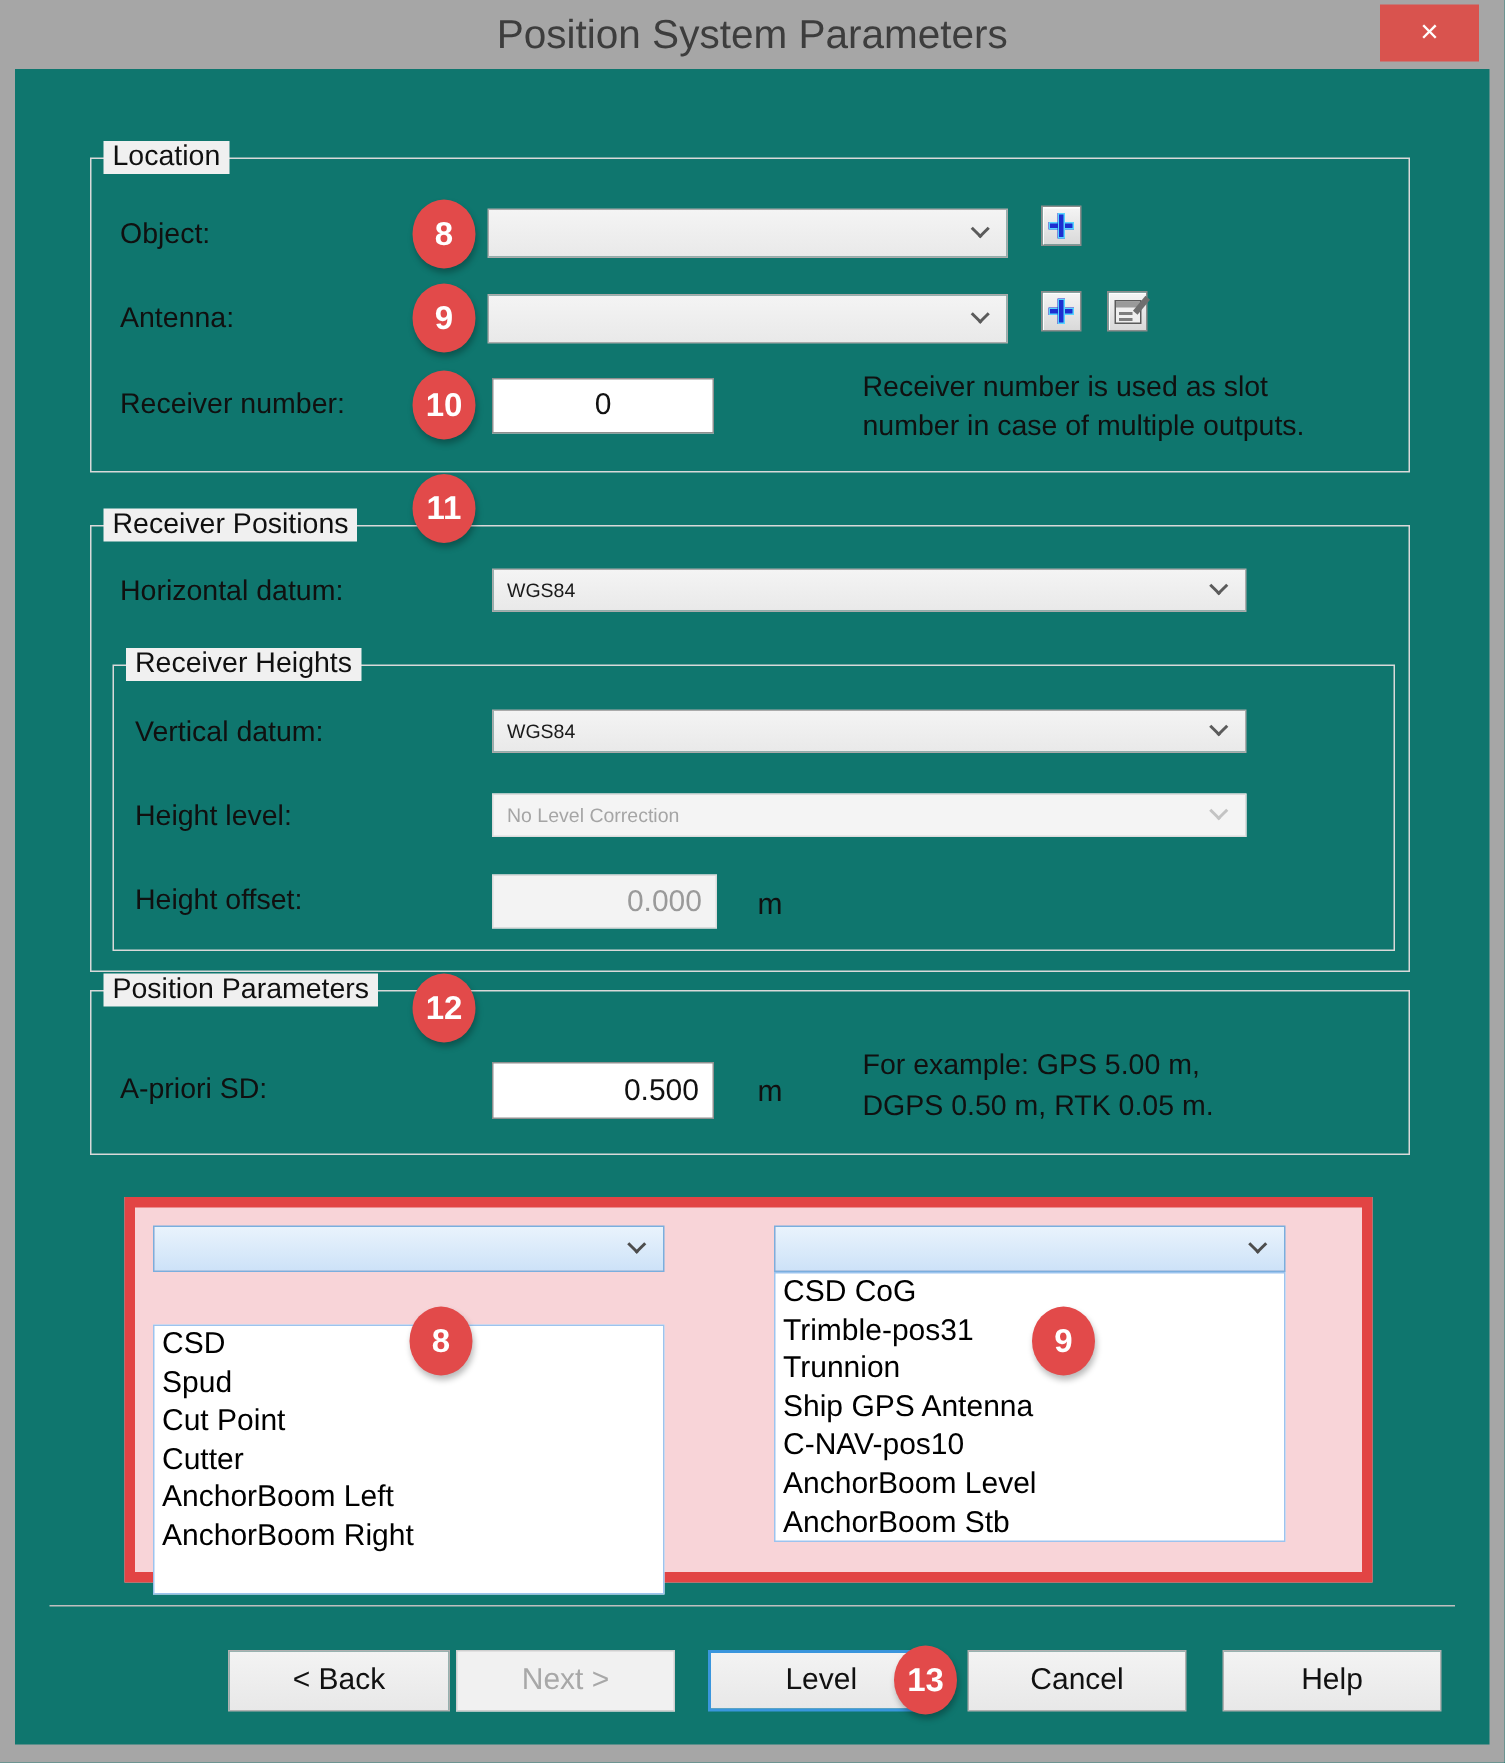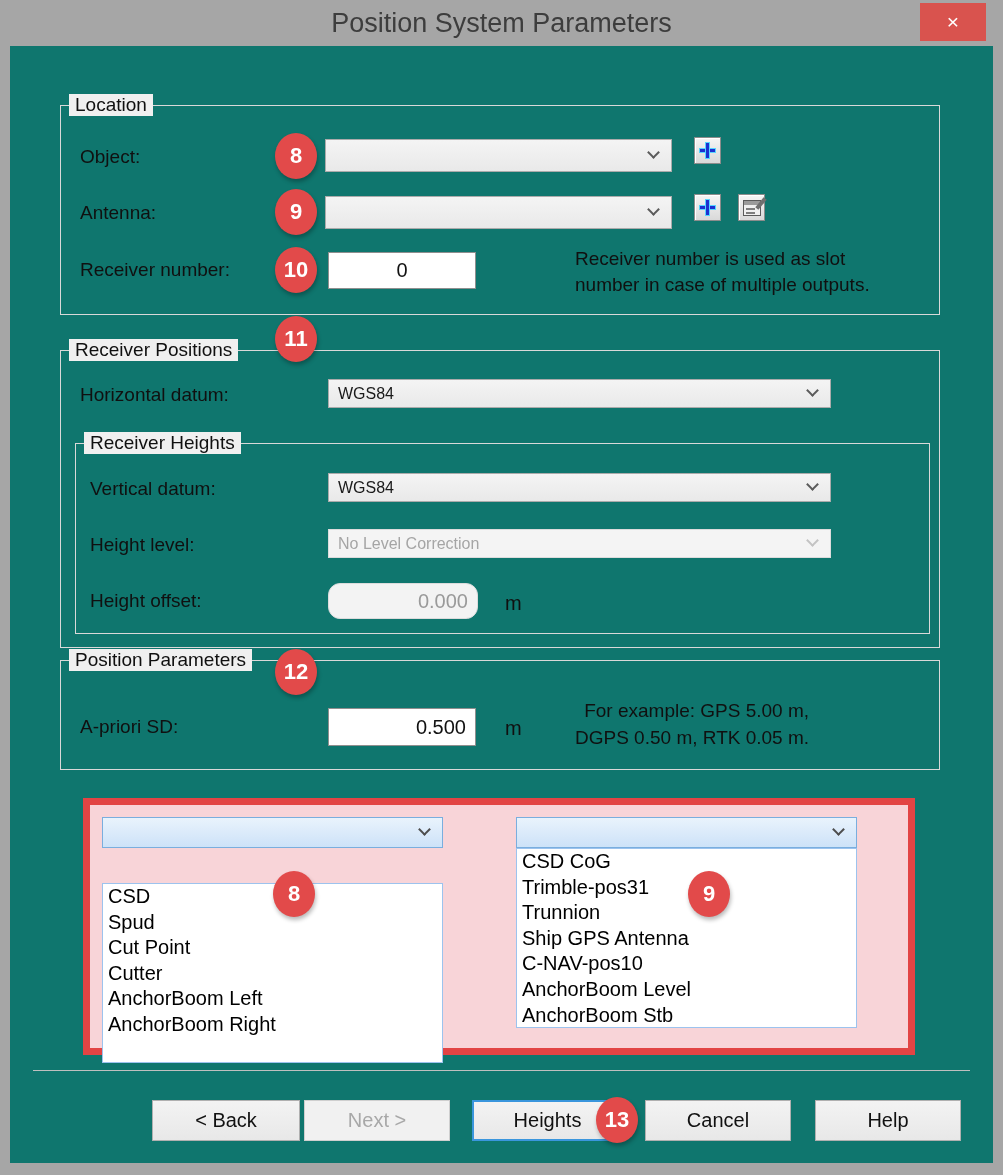--- a/index.html
+++ b/index.html
@@ -19,33 +19,33 @@
 
   
   .group { position:absolute; border:1px solid #d9d9d9; }
   .legend { position:absolute; top:-12px; left:8px; background:#f0f0f0; padding:0 6px; font-size:19px; color:#101010; white-space:nowrap; }
 
   .lbl { position:absolute; font-size:19px; color:#101010; line-height:22px; white-space:nowrap; }
 
   
   .combo { position:absolute; background:linear-gradient(#f4f4f4,#e9e9e9); border:1px solid #ababab;
            display:flex; align-items:center; cursor:pointer; }
-  .combo .val { font-size:16px; color:#1a1a1a; padding-left:9px; }
+  .combo .val { font-size:13px; color:#1a1a1a; padding-left:9px; }
   .chev { position:absolute; right:13px; top:50%; width:9px; height:9px; margin-top:-8px;
           border-right:2px solid #5b5b5b; border-bottom:2px solid #5b5b5b; transform:rotate(45deg); }
   .combo.disabled { background:#f4f4f4; border-color:#dcdcdc; cursor:default; }
   .combo.disabled .val { color:#a5a5a5; }
   .combo.disabled .chev { border-color:#c3c3c3; }
 
   
   .tinput { position:absolute; background:#ffffff; border:1px solid #8f8f8f; font-family:"Liberation Sans",sans-serif;
             font-size:20px; color:#111; }
   .tinput.center { text-align:center; }
   .tinput.right { text-align:right; padding-right:9px; }
-  .tinput.disabled { background:#f3f3f3; border-color:#dcdcdc; color:#9a9a9a;border-radius:12px; }
+  .tinput.disabled { background:#f3f3f3; border-color:#dcdcdc; color:#9a9a9a; }
 
   .hint { position:absolute; font-size:19px; color:#101010; line-height:26px; white-space:nowrap; }
   .unit { position:absolute; font-size:20px; color:#101010; }
 
   
   .sqbtn { position:absolute; width:27px; height:27px; background:linear-gradient(#f5f5f5,#d9d9d9);
            border:1px solid #8c8c8c; box-shadow:inset 1px 1px 0 #fff; display:flex; align-items:center;
            justify-content:center; cursor:pointer; }
   .plus { position:relative; width:17px; height:17px; }
   .plus::before { content:""; position:absolute; left:0; top:6px; width:17px; height:5px; background:#1d2fd0; box-shadow:0 0 0 1px #57d4ff inset; }
@@ -149,21 +149,21 @@
     <div class="lbl" style="left:80px; top:544px;">Height offset:</div>
     <input class="tinput right disabled" style="left: 318px; top: 537px; width: 150px; height: 36px;" value="0.000">
     <div class="unit" style="left:495px; top:546px;">m</div>
 
     <div class="group" style="left:50px; top:614px; width:880px; height:110px;">
       <span class="legend">Position Parameters</span>
     </div>
     <div class="lbl" style="left:70px; top:670px;">A-priori SD:</div>
     <input class="tinput right" style="left: 318px; top: 662px; width: 148px; height: 38px;" value="0.500">
     <div class="unit" style="left:495px; top:671px;">m</div>
-    <div class="hint" style="left:565px; top:651px; line-height:27px;text-align:right;">
+    <div class="hint" style="left:565px; top:651px; line-height:27px;">
       <div>For example: GPS 5.00 m,</div>
       <div>DGPS 0.50 m, RTK 0.05 m.</div>
     </div>
 
     <div class="redbox" style="left:73px; top:752px; width:832px; height:257px;">
       <div class="lcombo" style="left:12px; top:12px; width:341px; height:31px;">
         <span class="chev"></span>
       </div>
       <div class="list" style="left:12px; top:43px; width:341px; height:180px;margin-top:35px;">
         <div class="item">CSD</div>
@@ -184,21 +184,21 @@
         <div class="item">C-NAV-pos10</div>
         <div class="item">AnchorBoom Level</div>
         <div class="item">AnchorBoom Stb</div>
       </div>
     </div>
 
     <div class="sep" style="left:23px; top:1024px; width:937px;"></div>
 
     <button class="btn" style="left:142px; top:1054px; width:148px;">&lt; Back</button>
     <button class="btn disabled" style="left:294px; top:1054px; width:146px;">Next &gt;</button>
-    <button class="btn default" style="left:462px; top:1054px; width:151px;">Heights</button>
+    <button class="btn default" style="left:462px; top:1054px; width:151px;">Level</button>
     <button class="btn" style="left:635px; top:1054px; width:146px;">Cancel</button>
     <button class="btn" style="left:805px; top:1054px; width:146px;">Help</button>
 
     <div class="badge" style="left:265px; top:87px;">8</div>
     <div class="badge" style="left:265px; top:143px;">9</div>
     <div class="badge" style="left:265px; top:201px;">10</div>
     <div class="badge" style="left:265px; top:270px;">11</div>
     <div class="badge" style="left:265px; top:603px;">12</div>
     <div class="badge" style="left:263px; top:825px;">8</div>
     <div class="badge" style="left:678px; top:825px;">9</div>

